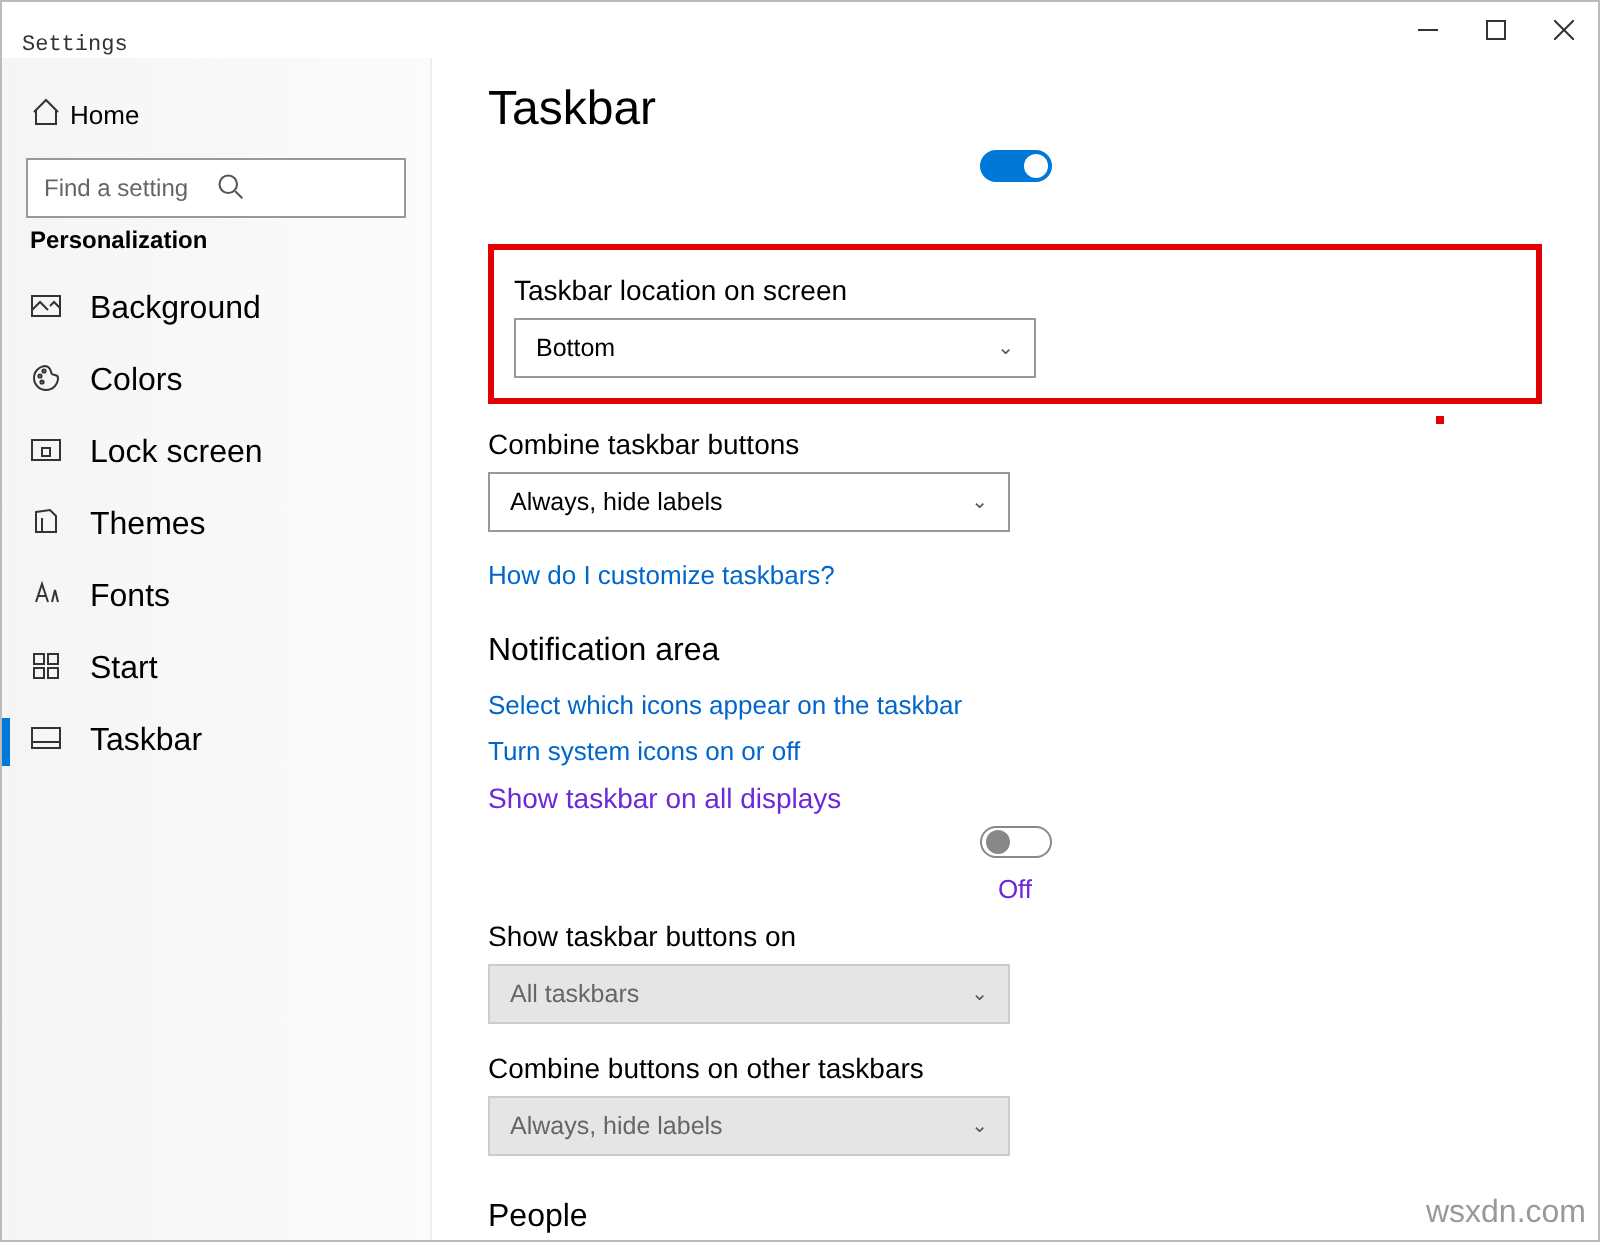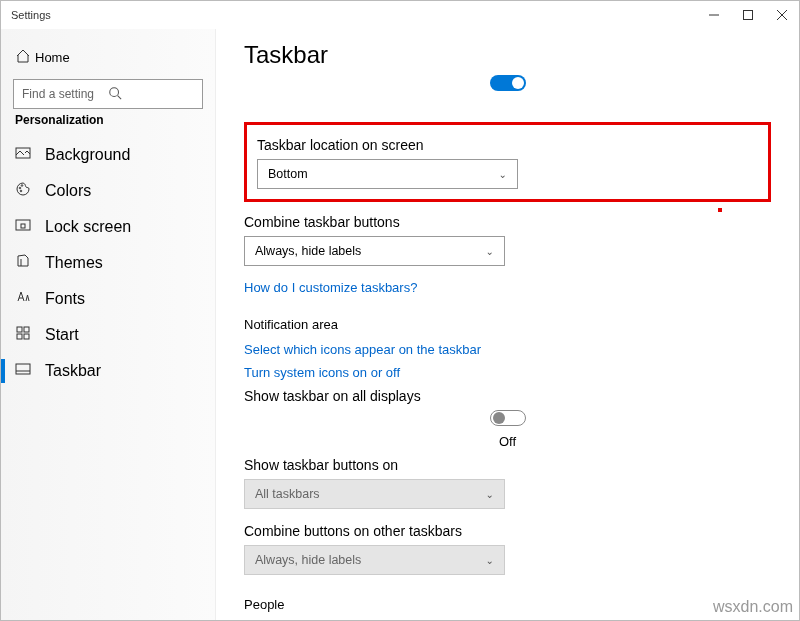--- a/index.html
+++ b/index.html
@@ -1,18 +1,18 @@
 <!DOCTYPE html>
 <html><head>
   <meta charset="utf-8">
   <style>
     * { box-sizing: border-box; margin: 0; padding: 0; }
     body { font-family: "Segoe UI", Arial, sans-serif; font-size: 13px; background: #fff; color: #000; width: 800px; height: 621px; overflow: hidden; position: relative; }
     .outer { width: 800px; height: 621px; border: 1px solid #bbb; position: relative; background: #fff; }
-    .titlebar { display: flex; align-items: center; height: 28px; }
+    .titlebar { display: flex; align-items: flex-end; height: 28px; font-family: Liberation Mono, monospace; }
     .titlebar-text { font-size: 11px; padding-left: 10px; color: #333; }
     .win-controls { margin-left: auto; display: flex; }
     .win-btn { width: 34px; height: 28px; display: flex; align-items: center; justify-content: center; font-size: 13px; color: #333; }
     .win-btn svg { width: 10px; height: 10px; }
     .body { display: flex; height: calc(100% - 28px); }
     .sidebar { width: 215px; background: linear-gradient(to right, #f5f5f5, #fbfbfb); padding: 12px 0 0 0; border-right: 1px solid #eee; }
     .home-row { display: flex; align-items: center; height: 32px; padding-left: 14px; gap: 4px; font-size: 13px; }
     .search-box { margin: 6px 12px 0 12px; height: 30px; border: 1px solid #999; display: flex; align-items: center; padding: 0 8px; font-size: 12px; color: #666; background: #fff; }
     .search-box span { flex: 1; }
     .search-box svg { width: 14px; height: 14px; color: #555; }
@@ -27,23 +27,23 @@
     .toggle-on::after { content: ""; position: absolute; right: 2px; top: 2px; width: 12px; height: 12px; border-radius: 50%; background: #fff; }
     .toggle-off { width: 36px; height: 16px; border-radius: 10px; border: 1px solid #888; position: relative; background: #fff; }
     .toggle-off::after { content: ""; position: absolute; left: 2px; top: 1px; width: 12px; height: 12px; border-radius: 50%; background: #888; }
     .highlight-box { border: 3px solid #e40000; padding: 6px 10px 10px 10px; margin-bottom: 12px; }
     .field-label { font-size: 14px; margin-bottom: 6px; margin-top: 6px; }
     .dropdown { height: 30px; border: 1px solid #999; width: 261px; display: flex; align-items: center; padding: 0 10px; font-size: 12.5px; background: #fff; }
     .dropdown.disabled { background: #e5e5e5; color: #666; border-color: #ccc; }
     .dropdown span:first-child { flex: 1; }
     .chev { font-size: 10px; color: #555; }
     .link { color: #0066cc; font-size: 13px; margin: 8px 0; display: block; }
-    h2 { font-size: 13px; font-weight: 400; margin-top: 22px; margin-bottom: 10px; }
+    h2 { font-size: 16px; font-weight: 400; margin-top: 22px; margin-bottom: 10px; }
     .field-block { margin-bottom: 14px; }
-    .disabled-text { color: #000000; }
+    .disabled-text { color: #6d28d9; }
     .watermark { position: absolute; right: 6px; bottom: 4px; font-size: 16px; color: #999; }
     .red-dot { position: absolute; right: 77px; top: 207px; width: 4px; height: 4px; background: #e40000; }
   </style>
 </head>
 <body>
 
 <div class="outer">
   <div class="titlebar">
     <div class="titlebar-text">Settings</div>
     <div class="win-controls">

